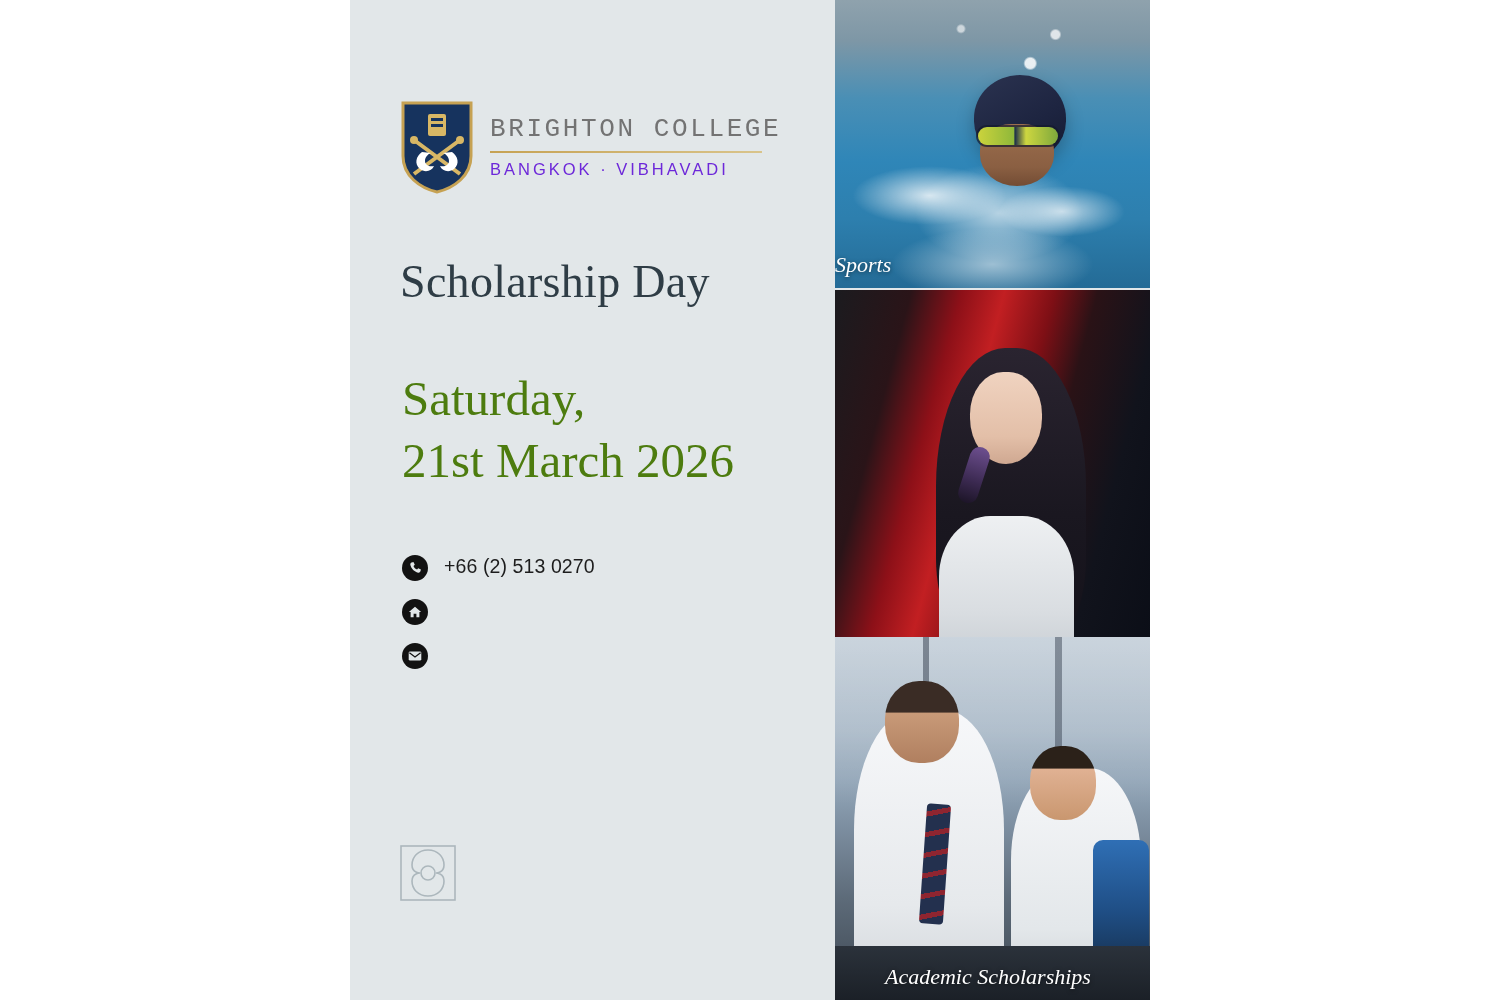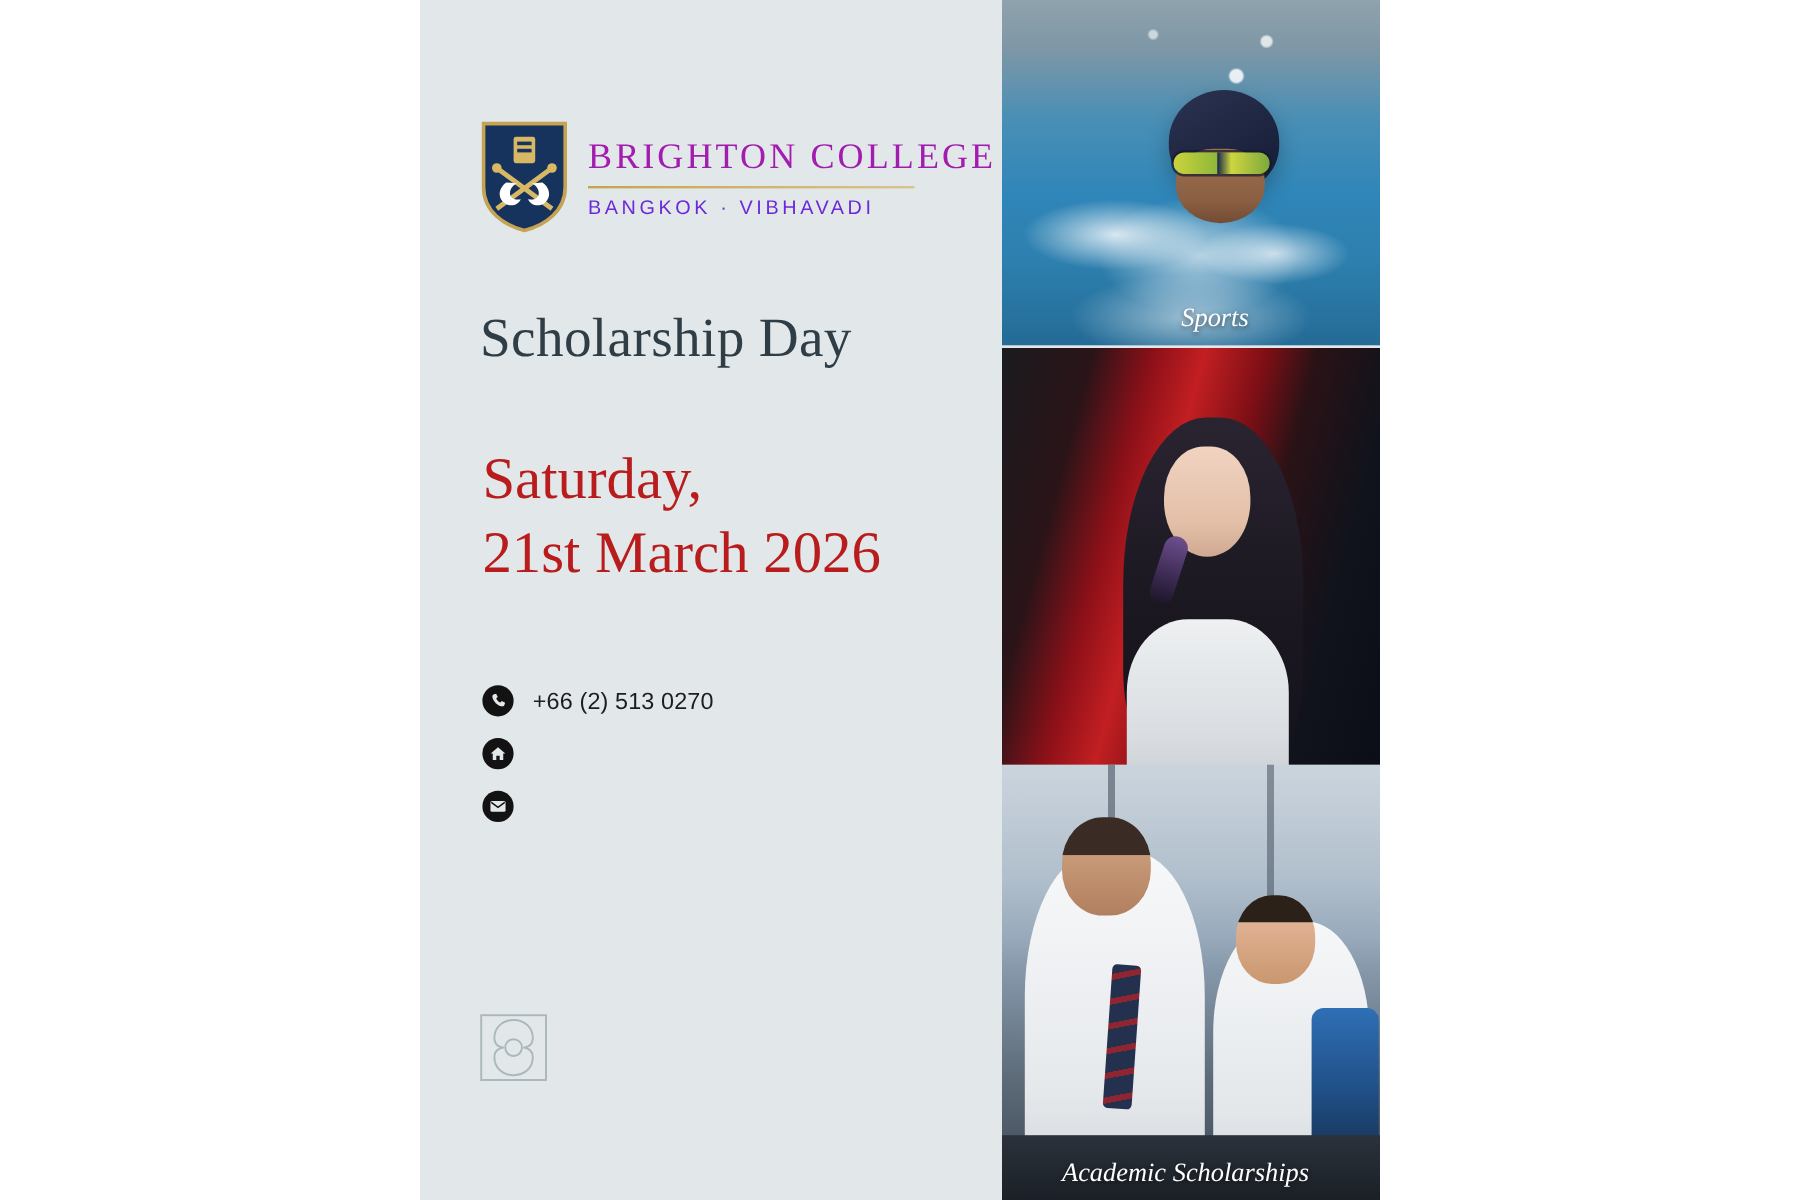--- a/index.html
+++ b/index.html
@@ -47,24 +47,24 @@
     width: 74px;
     height: 94px;
   }
   .wordmark {
     position: absolute;
     left: 90px;
     top: 14px;
     width: 330px;
   }
   .wordmark .line1 {
-    font-family: Liberation Serif, serif;
-    font-size: 30px;
+    font-family: Liberation Mono, monospace;
+    font-size: 26px;
     letter-spacing: 2.6px;
-    color: #a21caf;
+    color: #737373;
     white-space: nowrap;
   }
   .wordmark .rule {
     margin: 7px 0 7px 0;
     height: 2px;
     width: 272px;
     background: linear-gradient(to right, #c6a253, #d9c48b);
   }
   .wordmark .line2 {
     font-family: Liberation Sans, sans-serif;
@@ -87,34 +87,34 @@
     white-space: nowrap;
   }
 
   .subhead {
     position: absolute;
     left: 52px;
     top: 368px;
     font-family: "Liberation Serif", serif;
     font-size: 49px;
     line-height: 1.27;
-    color: #b91c1c;
+    color: #4d7c0f;
   }
   .subhead div { white-space: nowrap; }
 
   
   .contacts {
     position: absolute;
     left: 52px;
     top: 555px;
     width: 420px;
   }
   .contact-row {
     display: flex;
-    align-items: flex-end;
+    align-items: flex-start;
     height: 42px;
     margin-bottom: 2px;
   }
   .contact-icon {
     width: 26px;
     height: 26px;
     border-radius: 50%;
     background: #121212;
     color: #e2e7e9;
     display: flex;
@@ -154,27 +154,26 @@
     position: absolute;
     left: 0;
     width: 315px;
     overflow: hidden;
   }
   .photo .caption {
     position: absolute;
     left: 0;
     right: 0;
     bottom: 10px;
-    text-align: center;
+    text-align: left;
     font-family: "Liberation Serif", serif;
     font-style: italic;
     font-size: 22px;
     color: #ffffff;
     text-shadow: 0 1px 4px rgba(0,0,0,0.55);
-    padding-left: 40px;
   }
   .photo-sports  { top: 0;   height: 288px; }
   .photo-music   { top: 290px; height: 411px; }
   .photo-academic{ top: 637px; height: 363px; }
   .photo-academic .caption { text-align: left; padding-left: 50px; }
 
   
   .sports-bg {
     position: absolute; inset: 0;
     background:

